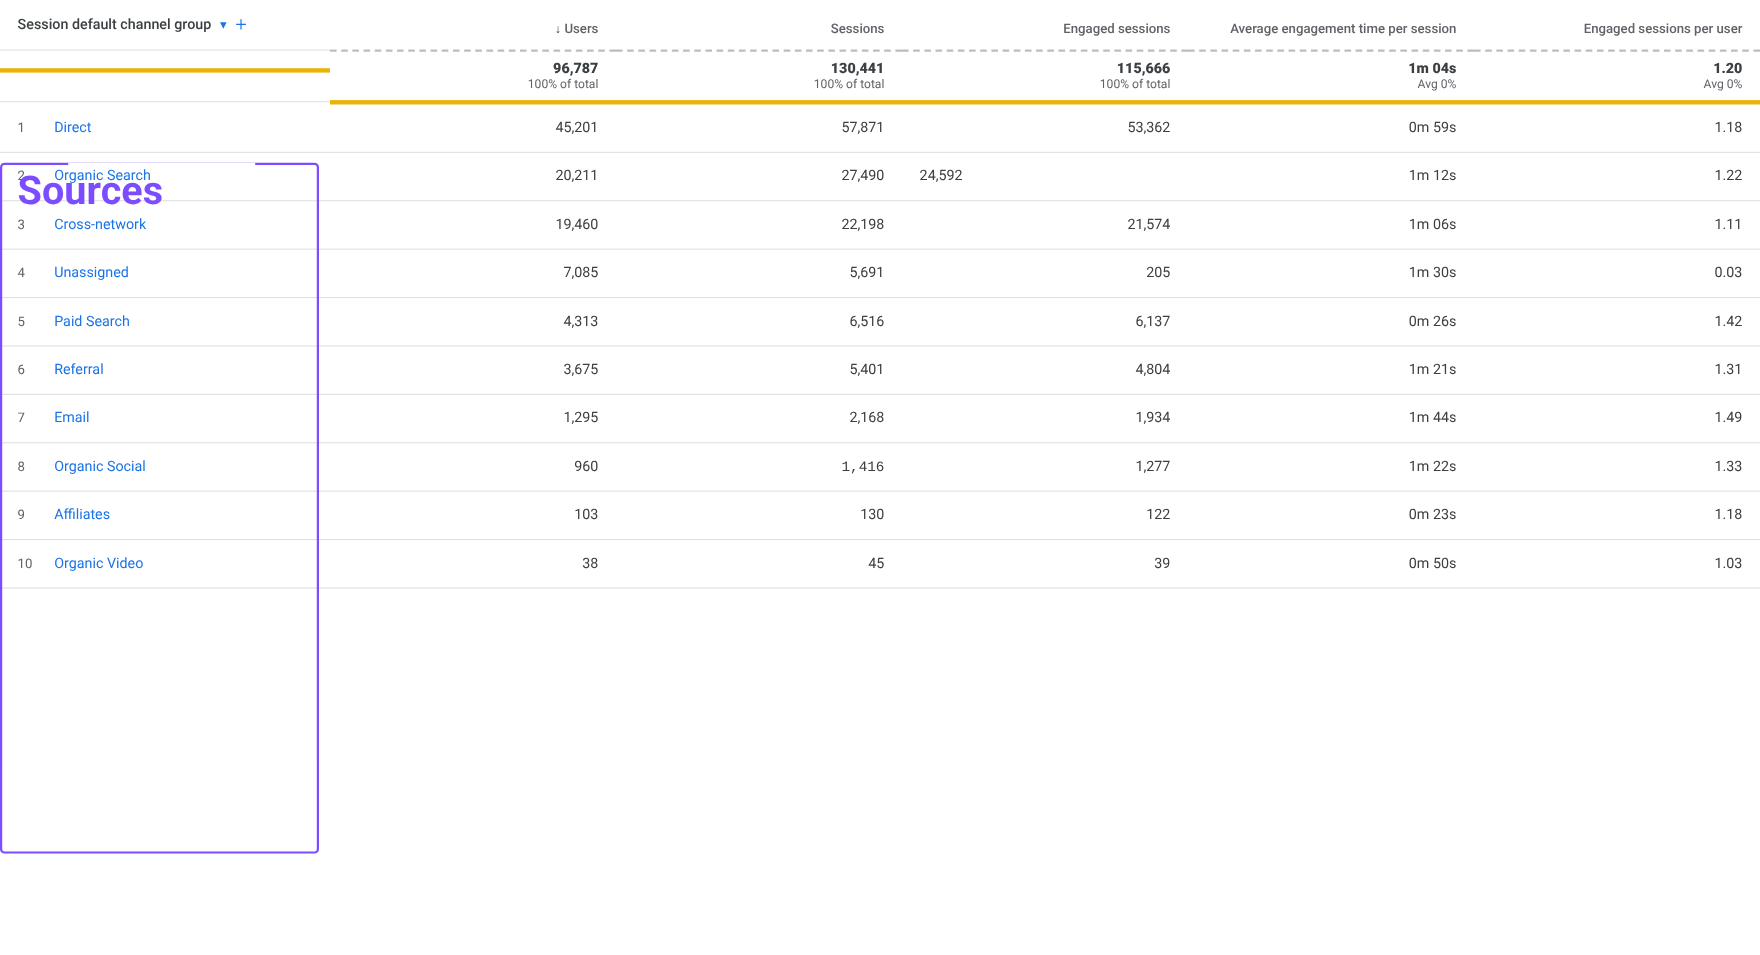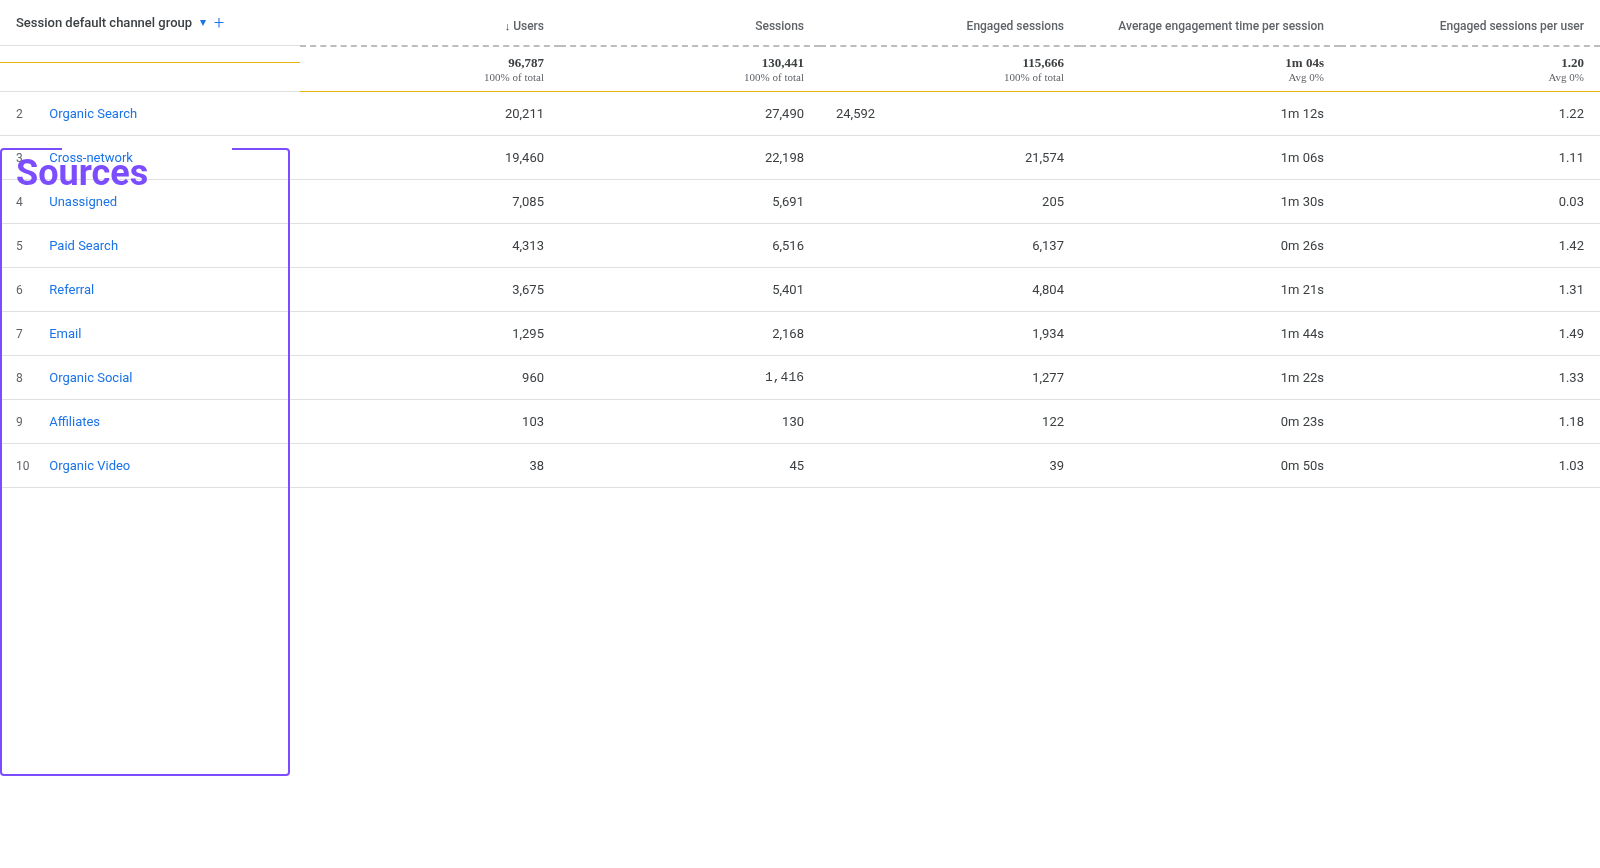--- a/index.html
+++ b/index.html
@@ -44,22 +44,21 @@
       color: #3c4043;
       font-size: 11px;
       margin-right: 3px;
     }
 
     .totals-row td {
       padding: 8px 16px;
       text-align: right;
       font-weight: 700;
       font-size: 13px;
-      border-bottom: 1px solid #eab308;
-      font-family: Liberation Serif, serif;
+      border-bottom: 4px solid #eab308;
     }
     .totals-row td.dim-cell {
       text-align: left;
       font-weight: normal;
     }
     .totals-row .sub-value {
       display: block;
       font-weight: 400;
       font-size: 11px;
       color: #5f6368;
@@ -215,20 +214,31 @@
   <table style="width:100%; border-collapse:collapse; table-layout:fixed;">
     <colgroup>
       <col style="width:300px">
       <col style="width:260px">
       <col style="width:260px">
       <col style="width:260px">
       <col style="width:260px">
       <col style="width:260px">
     </colgroup>
     <tbody id="data-rows">
+    <tr style="border-bottom: 1px solid rgb(224, 224, 224);">
+      <td style="padding:14px 16px; text-align:left;">
+        <span style="color:#5f6368; font-size:12px; min-width:18px; display:inline-block;">1</span>
+        <span style="color:#1a73e8; font-size:13px; margin-left:12px;">Direct</span>
+      </td>
+      <td style="padding:14px 16px; text-align:right; font-size:13px;">45,201</td>
+      <td style="padding:14px 16px; text-align:right; font-size:13px;">57,871</td>
+      <td style="padding:14px 16px; text-align:right; font-size:13px;">53,362</td>
+      <td style="padding:14px 16px; text-align:right; font-size:13px;">0m 59s</td>
+      <td style="padding:14px 16px; text-align:right; font-size:13px;">1.18</td>
+    </tr>
         <tr style="border-bottom: 1px solid rgb(224, 224, 224);">
       <td style="padding:14px 16px; text-align:left;">
         <span style="color:#5f6368; font-size:12px; min-width:18px; display:inline-block;">2</span>
         <span style="color:#1a73e8; font-size:13px; margin-left:12px;">Organic Search</span>
       </td>
       <td style="padding:14px 16px; text-align:right; font-size:13px;">20,211</td>
       <td style="padding:14px 16px; text-align:right; font-size:13px;">27,490</td>
       <td style="padding:14px 16px; text-align:left; font-size:13px;">24,592</td>
       <td style="padding:14px 16px; text-align:right; font-size:13px;">1m 12s</td>
       <td style="padding:14px 16px; text-align:right; font-size:13px;">1.22</td>

